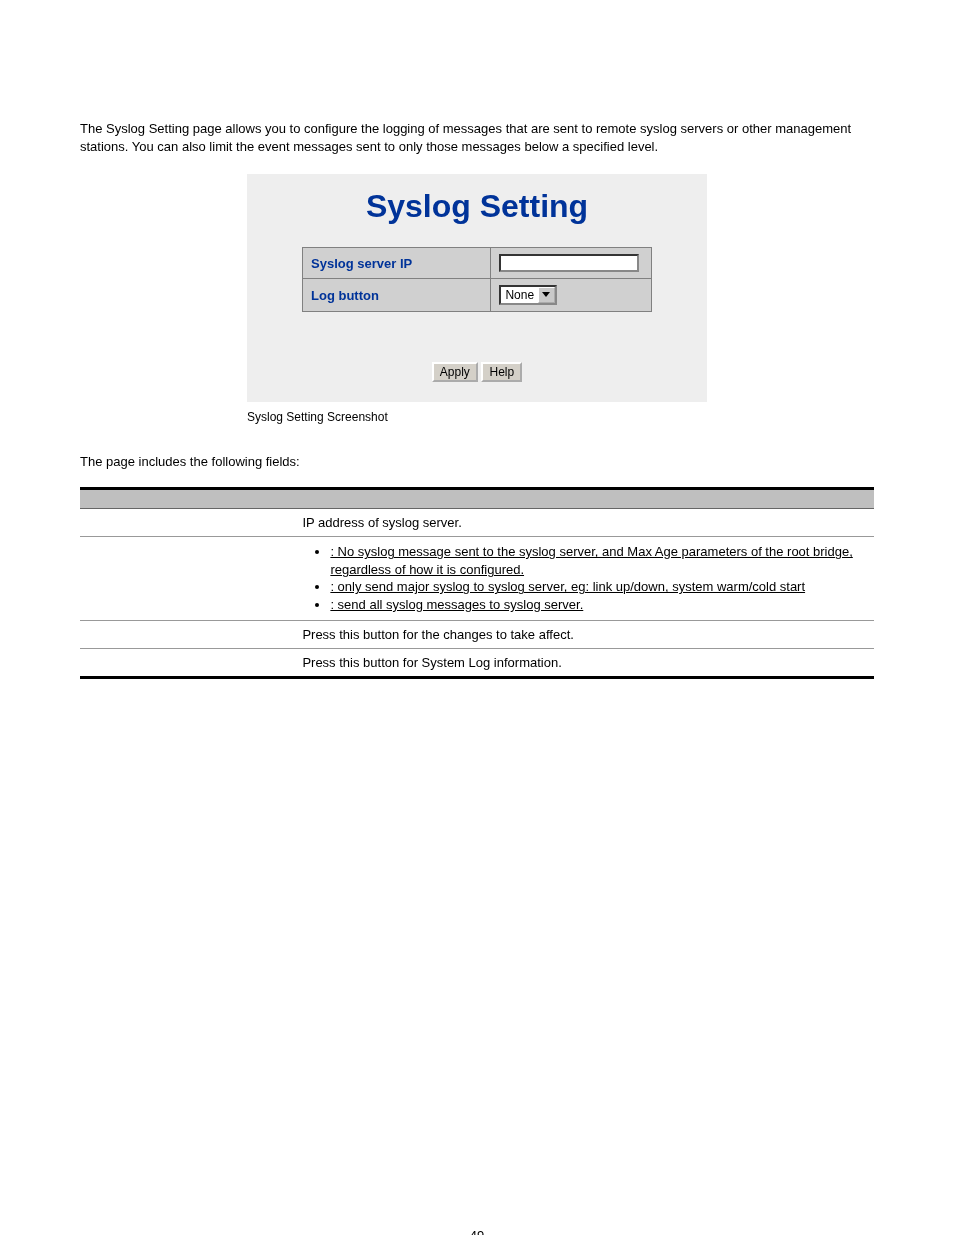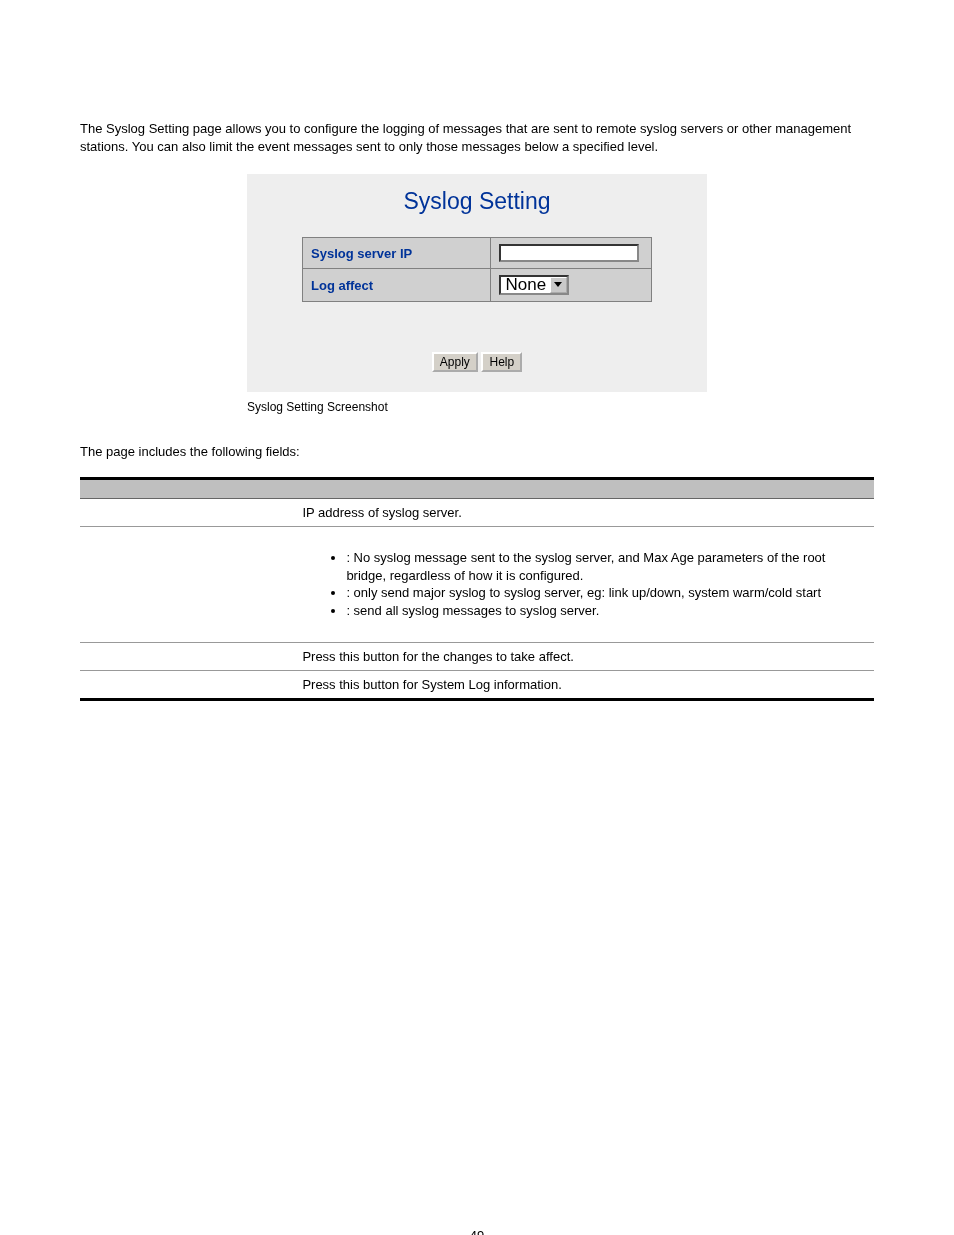--- a/index.html
+++ b/index.html
@@ -23,22 +23,22 @@
     margin: 0 auto;
     width: 460px;
   }
   .screenshot {
     background: #eeeeee;
     border: none;
     padding: 8px 0 20px 0;
   }
   .screenshot-title {
     text-align: center;
-    font-weight: normal;
-    font-size: 23px;
+    font-weight: bold;
+    font-size: 32px;
     color: #003399;
     font-family: "Trebuchet MS", Verdana, sans-serif;
     padding: 6px 0 18px 0;
   }
   .form-table {
     margin: 4px auto;
     background: #d0d0d0;
     border: 1px solid #808080;
     border-collapse: collapse;
     width: 350px;
@@ -62,21 +62,21 @@
     height: 18px;
     background: #fff;
     border: 2px inset #888;
     box-sizing: border-box;
     font-family: Arial;
   }
   .select-box {
     display: inline-block;
     background: #fff;
     border: 2px inset #888;
-    font-size: 17px;
+    font-size: 12px;
     padding: 0 0 0 4px;
     box-sizing: border-box;
     height: 20px;
     line-height: 16px;
   }
   .select-box .sel-text {
     display: inline-block;
     padding-right: 4px;
   }
   .select-arrow {
@@ -137,22 +137,23 @@
   }
   .desc-table td {
     border-bottom: 1px solid #999;
     padding: 6px 8px;
     vertical-align: top;
   }
   .obj-col {
     width: 27%;
   }
   .desc-col ul {
-    margin: 16px;
+    margin: 0;
     padding-left: 28px;
+    text-decoration: underline;
   }
   .desc-col li {
     font-size: 13px;
     line-height: 1.35;
   }
   .last-row td {
     border-bottom: 3px solid #000;
   }
   .page-number {
     position: absolute;
@@ -175,21 +176,21 @@
       <div class="screenshot-title">Syslog Setting</div>
       <table class="form-table">
         <tbody>
             <tr>
           <td class="form-label">Syslog server IP</td>
           <td class="form-field">
             <div class="ip-input"></div>
           </td>
         </tr>
         <tr>
-          <td class="form-label">Log affect</td>
+          <td class="form-label">Log button</td>
           <td class="form-field">
             <span class="select-box">
               <span class="sel-text">None</span><span class="select-arrow"></span>
             </span>
           </td>
         </tr>
       </tbody>
         </table>
       <div class="btn-row">
         <span class="win-btn">Apply</span>

